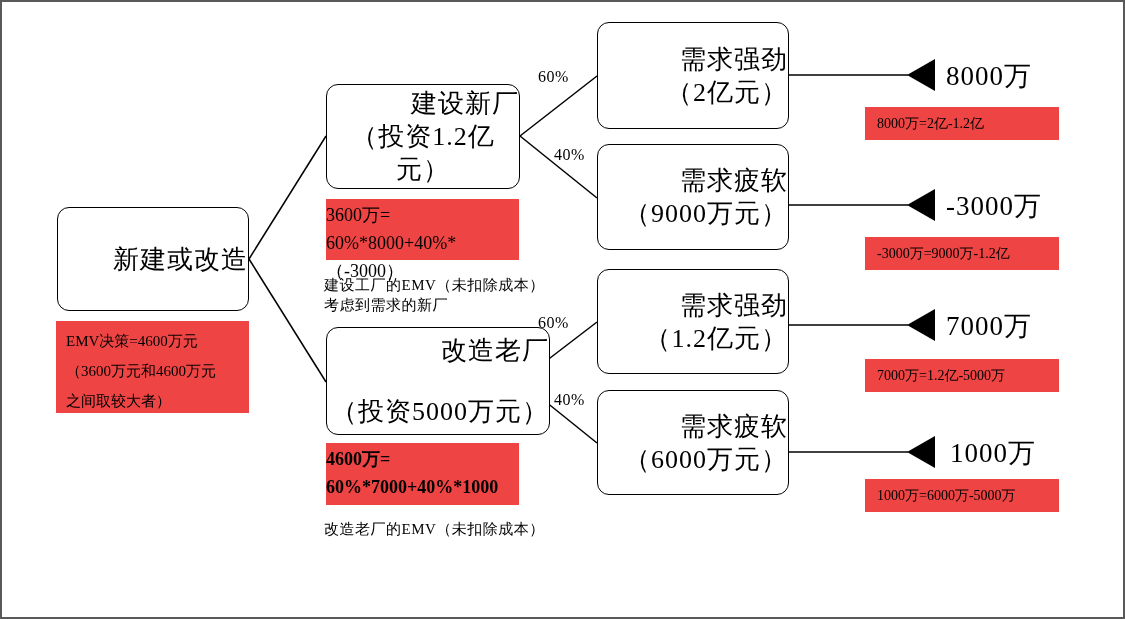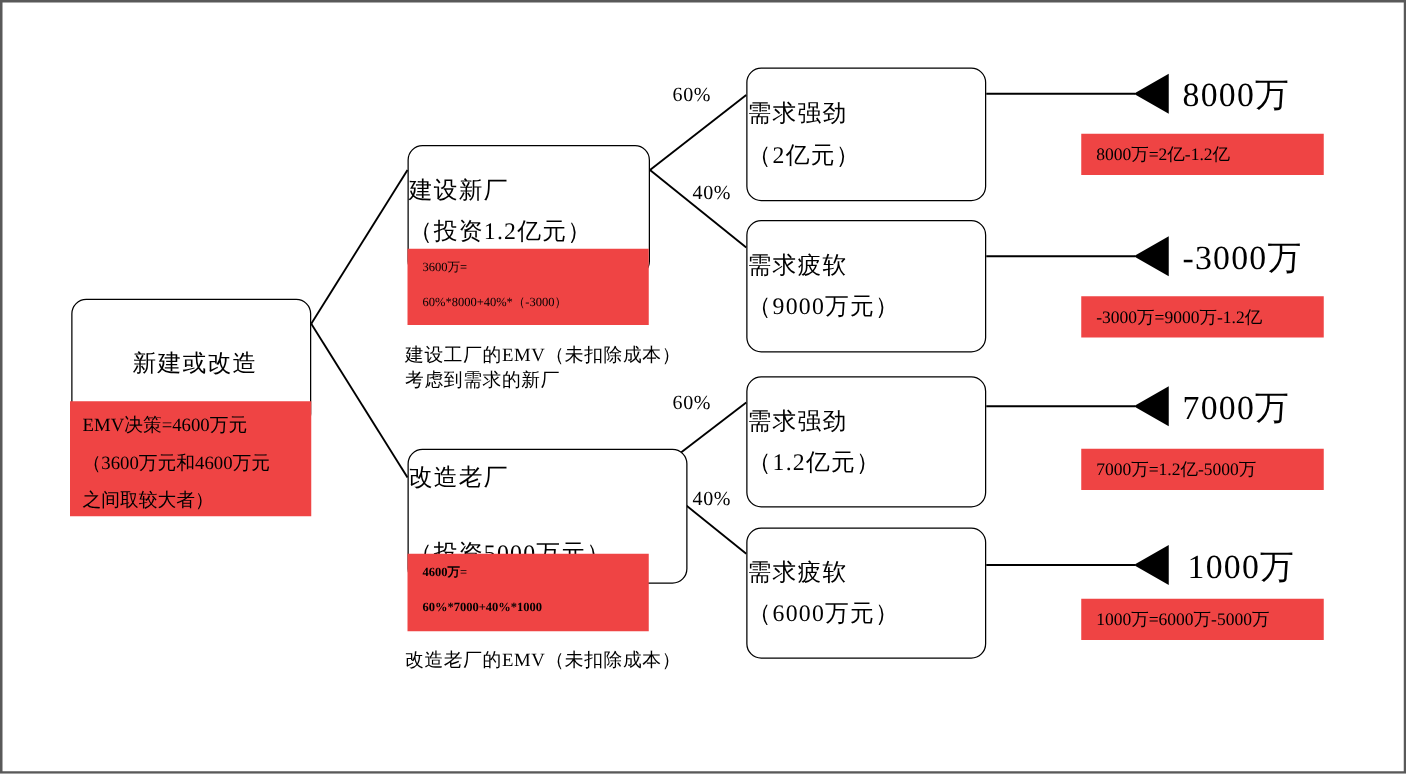--- a/index.html
+++ b/index.html
@@ -25,42 +25,41 @@
     pointer-events: none;
   }
   .node {
     position: absolute;
     box-sizing: border-box;
     border: 1.4px solid #000000;
     border-radius: 12px;
     background: #ffffff;
     display: flex;
     flex-direction: column;
-    align-items: flex-start;
+    align-items: flex-end;
     justify-content: center;
-    font-size: 19px;
+    font-size: 26px;
     line-height: 33px;
     text-align: center;
     letter-spacing: 1px;
-    margin-top: 32px;
   }
   .note {
     position: absolute;
     box-sizing: border-box;
     background: #ef4444;
     font-size: 15px;
   }
   .note-multiline {
     padding: 5px 8px 0 10px;
     line-height: 30px;
   }
   .note-formula {
-    padding: 2px 6px 0 12px;
+    padding: 2px 6px 0 0;
     line-height: 28px;
-    font-size: 10px;
+    font-size: 18px;
   }
   .note-result {
     display: flex;
     align-items: center;
     padding-left: 12px;
     font-size: 14px;
   }
   .caption {
     position: absolute;
     font-size: 15px;

